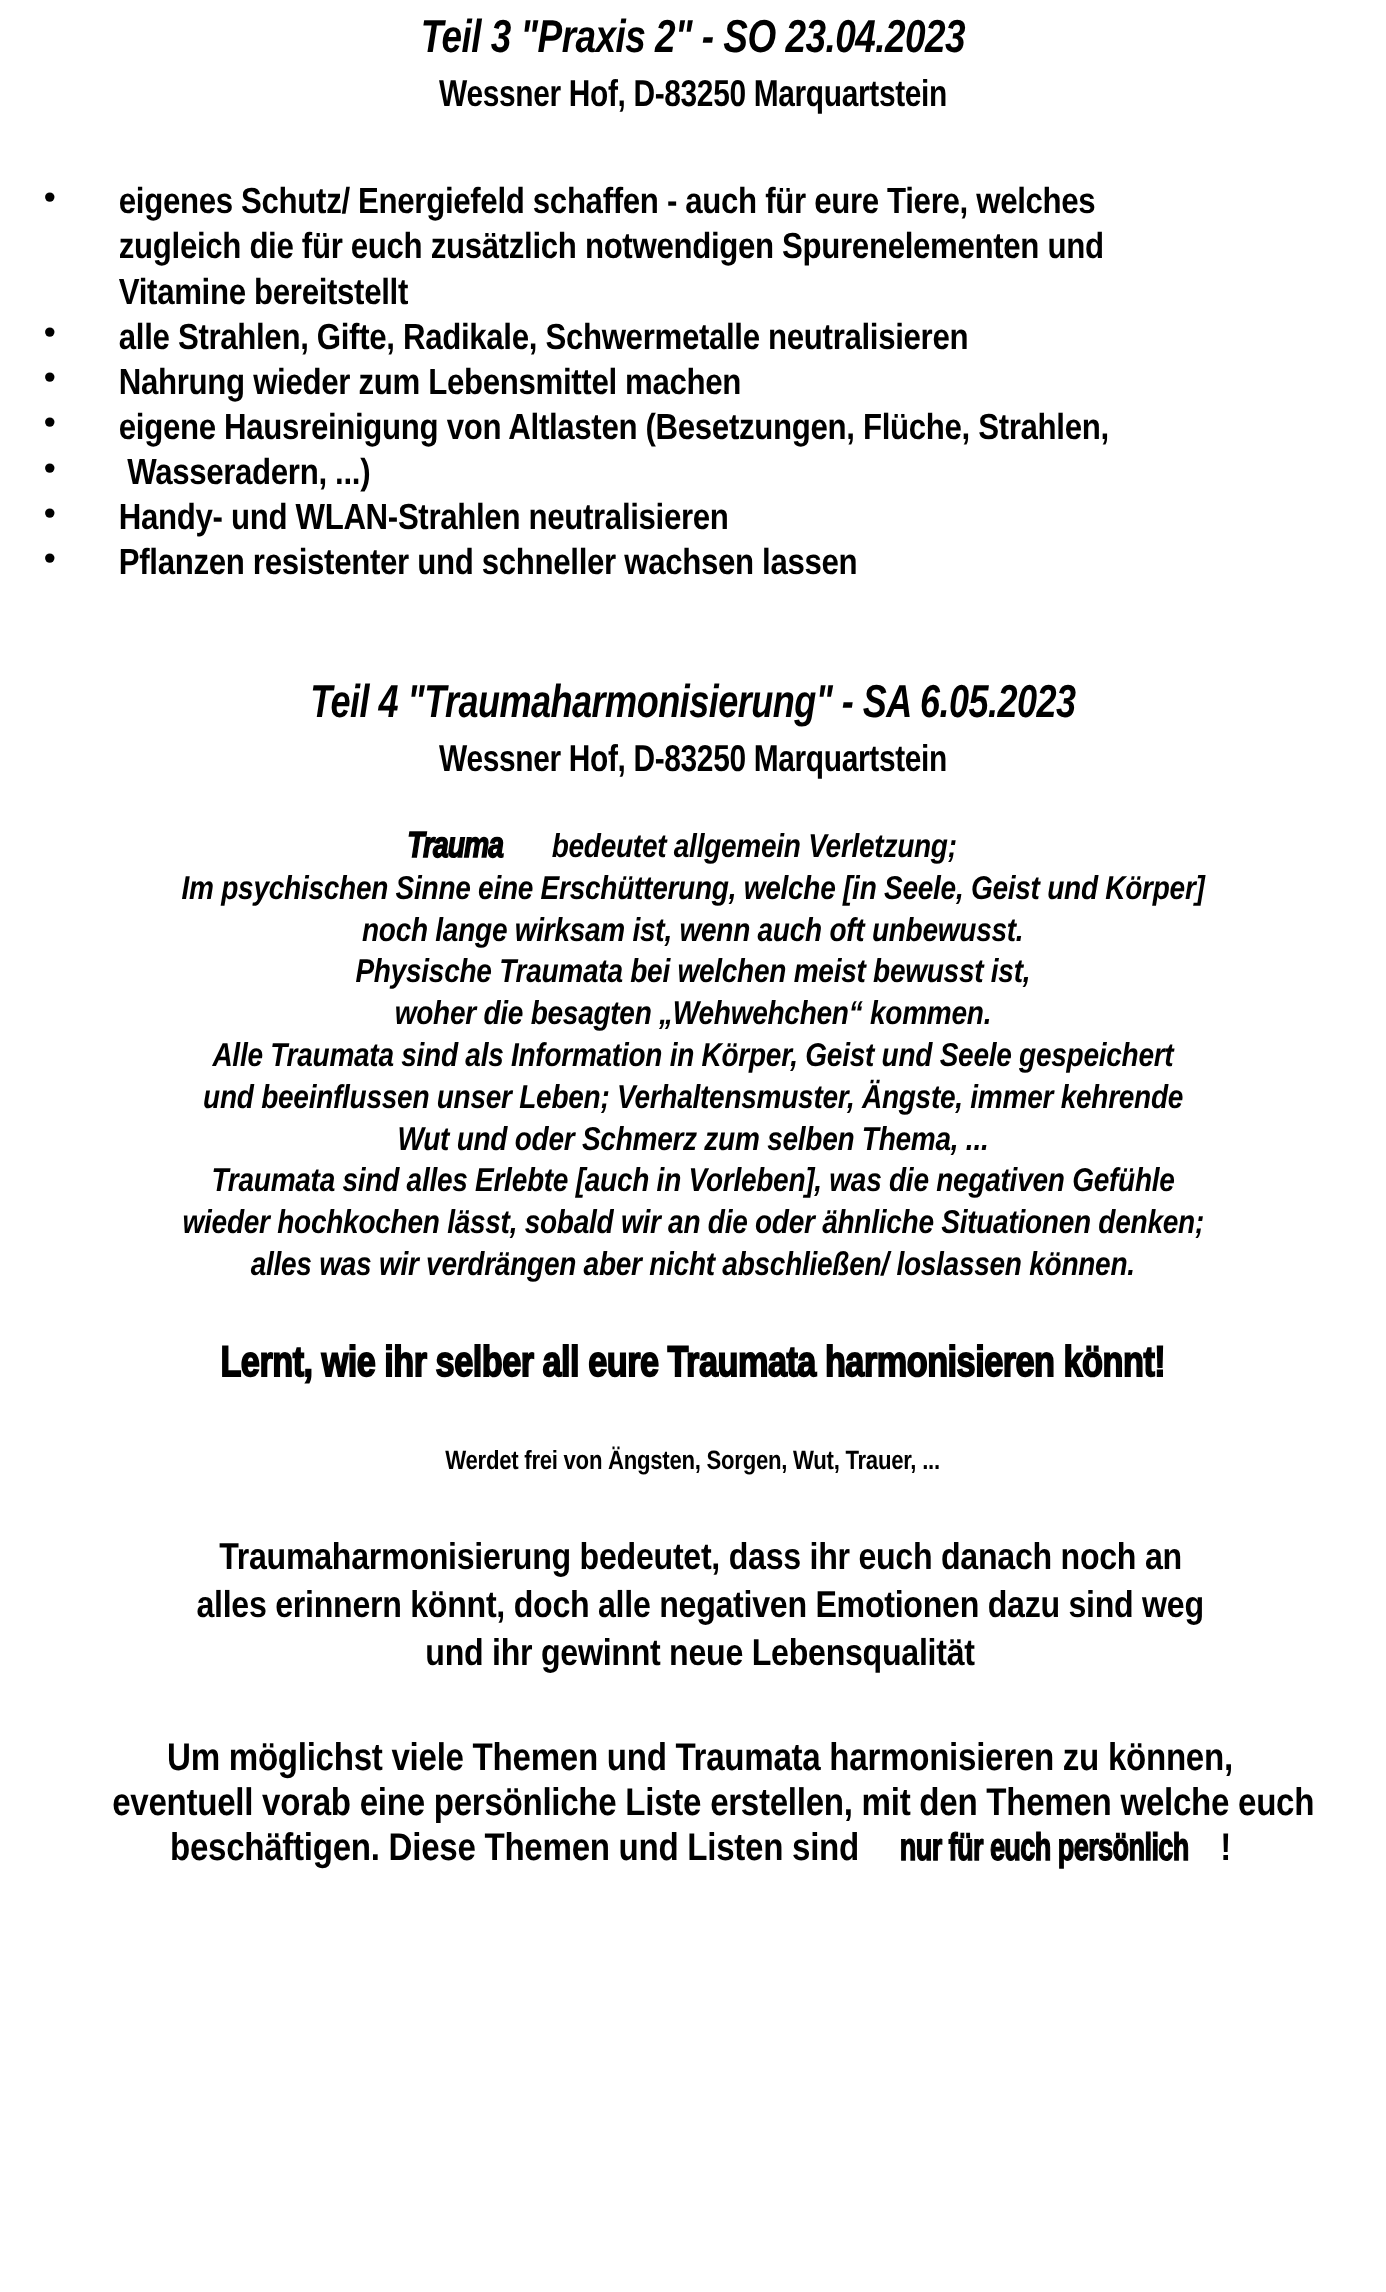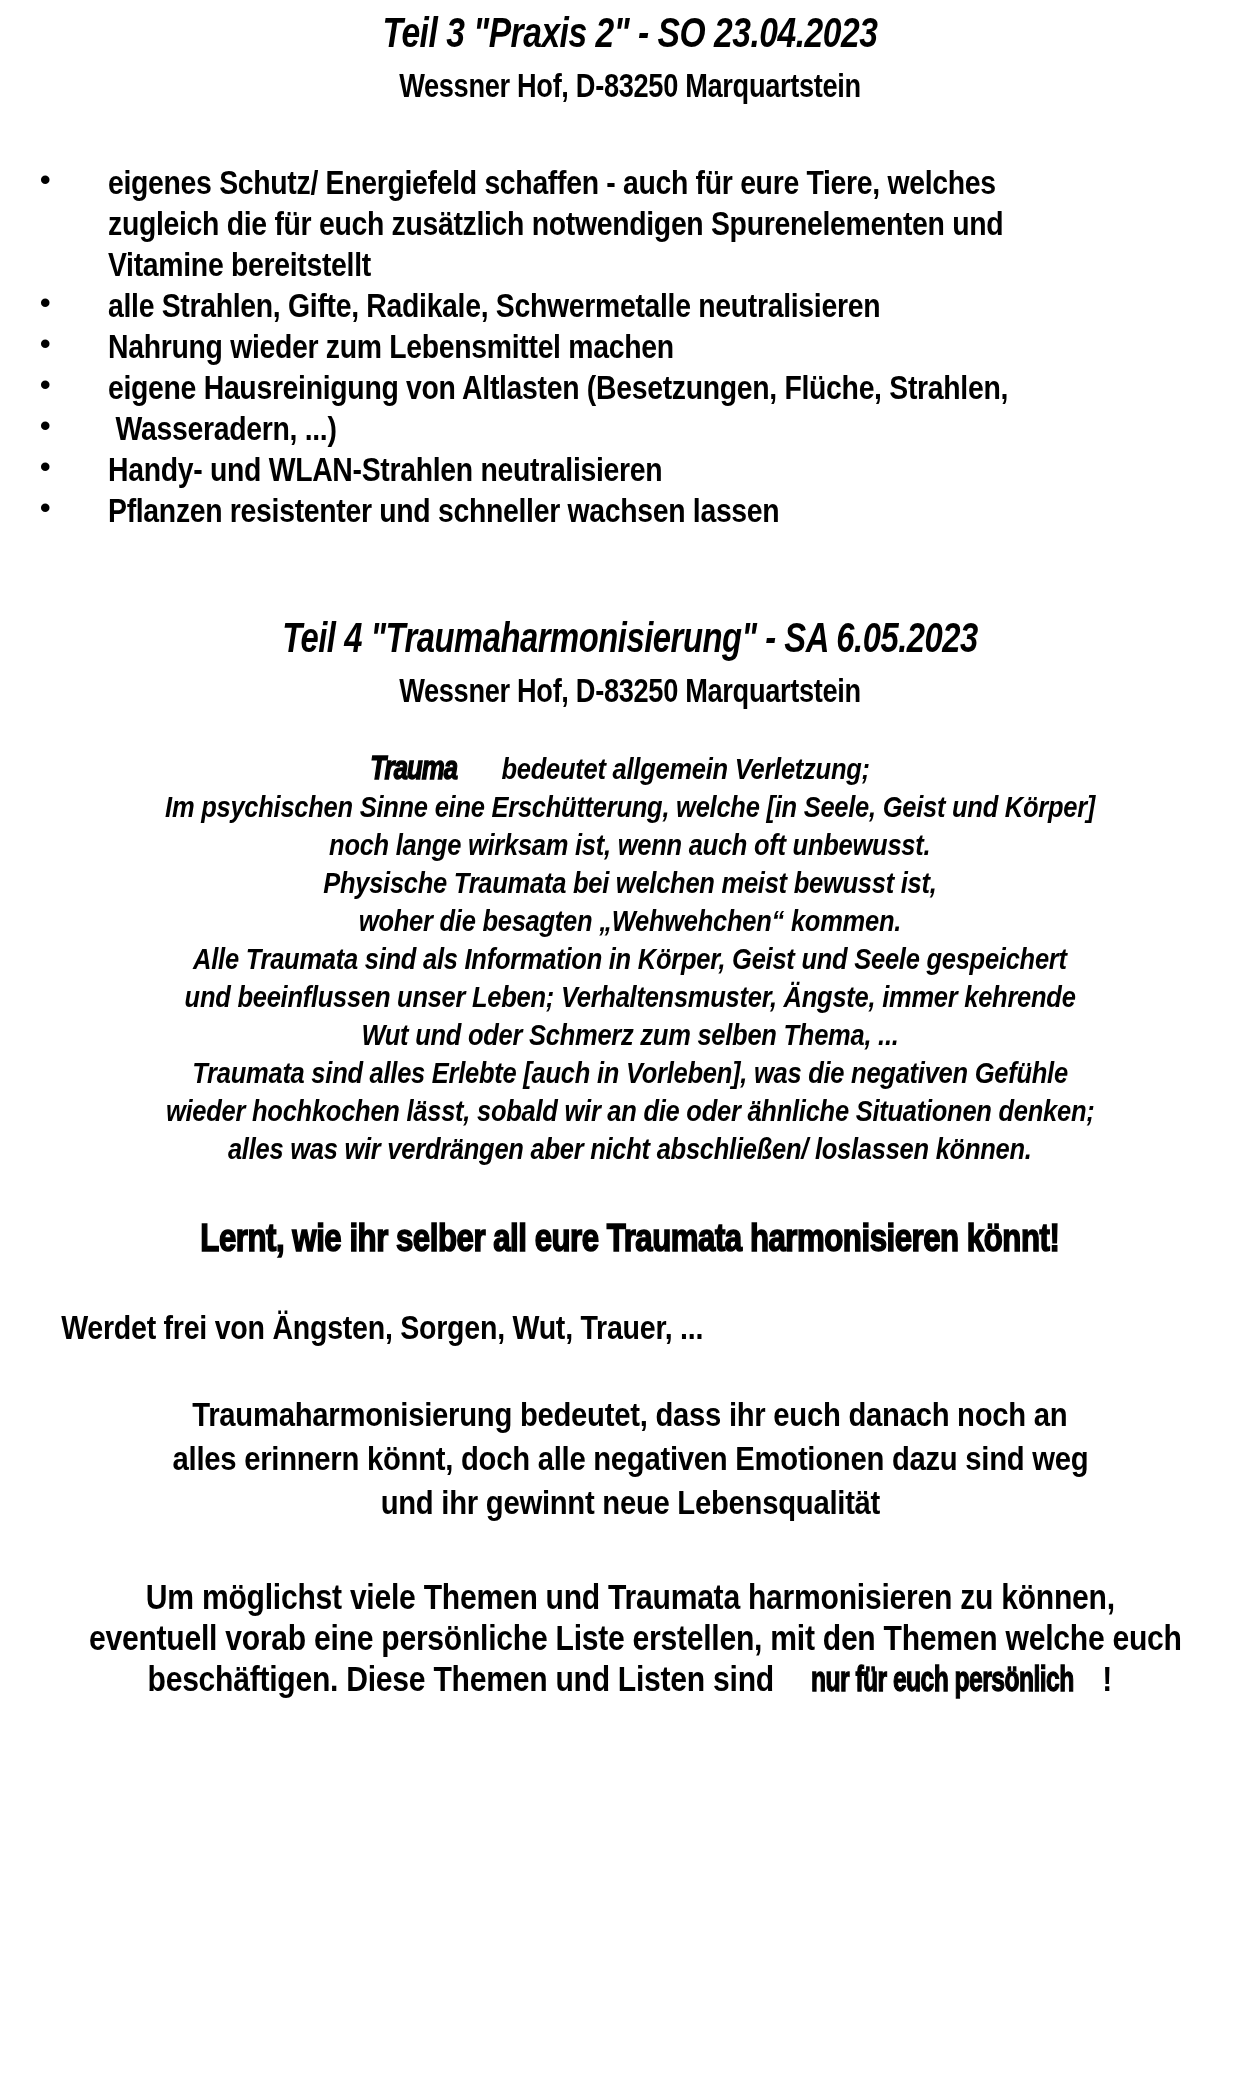--- a/index.html
+++ b/index.html
@@ -147,23 +147,23 @@
     white-space: nowrap;
   }
   .heavy-line > span {
     display: inline-block;
     transform: scaleX(0.80);
     transform-origin: center center;
     -webkit-text-stroke: 1.6px #000;
   }
 
   .mid-line {
-    text-align: left;
+    text-align: center;
     margin-top: 46px;
-    font-size: 34px;
+    font-size: 24px;
     font-weight: bold;
     line-height: 42px;
     letter-spacing: -0.3px;
     white-space: nowrap;
   }
   .mid-line > span {
     display: inline-block;
     transform: scaleX(0.84);
     transform-origin: center center;
   }
@@ -171,20 +171,21 @@
   .para {
     text-align: center;
     margin-top: 44px;
   }
   .para .pline {
     font-size: 34px;
     font-weight: bold;
     line-height: 44px;
     letter-spacing: -0.3px;
     white-space: nowrap;
+    margin-left: 13px;
   }
   .para .pline > span.inner {
     display: inline-block;
     transform: scaleX(0.86);
     transform-origin: center center;
   }
 
   .para-small { margin-top: 52px; }
   .para-small .pline {
     font-size: 35px;

